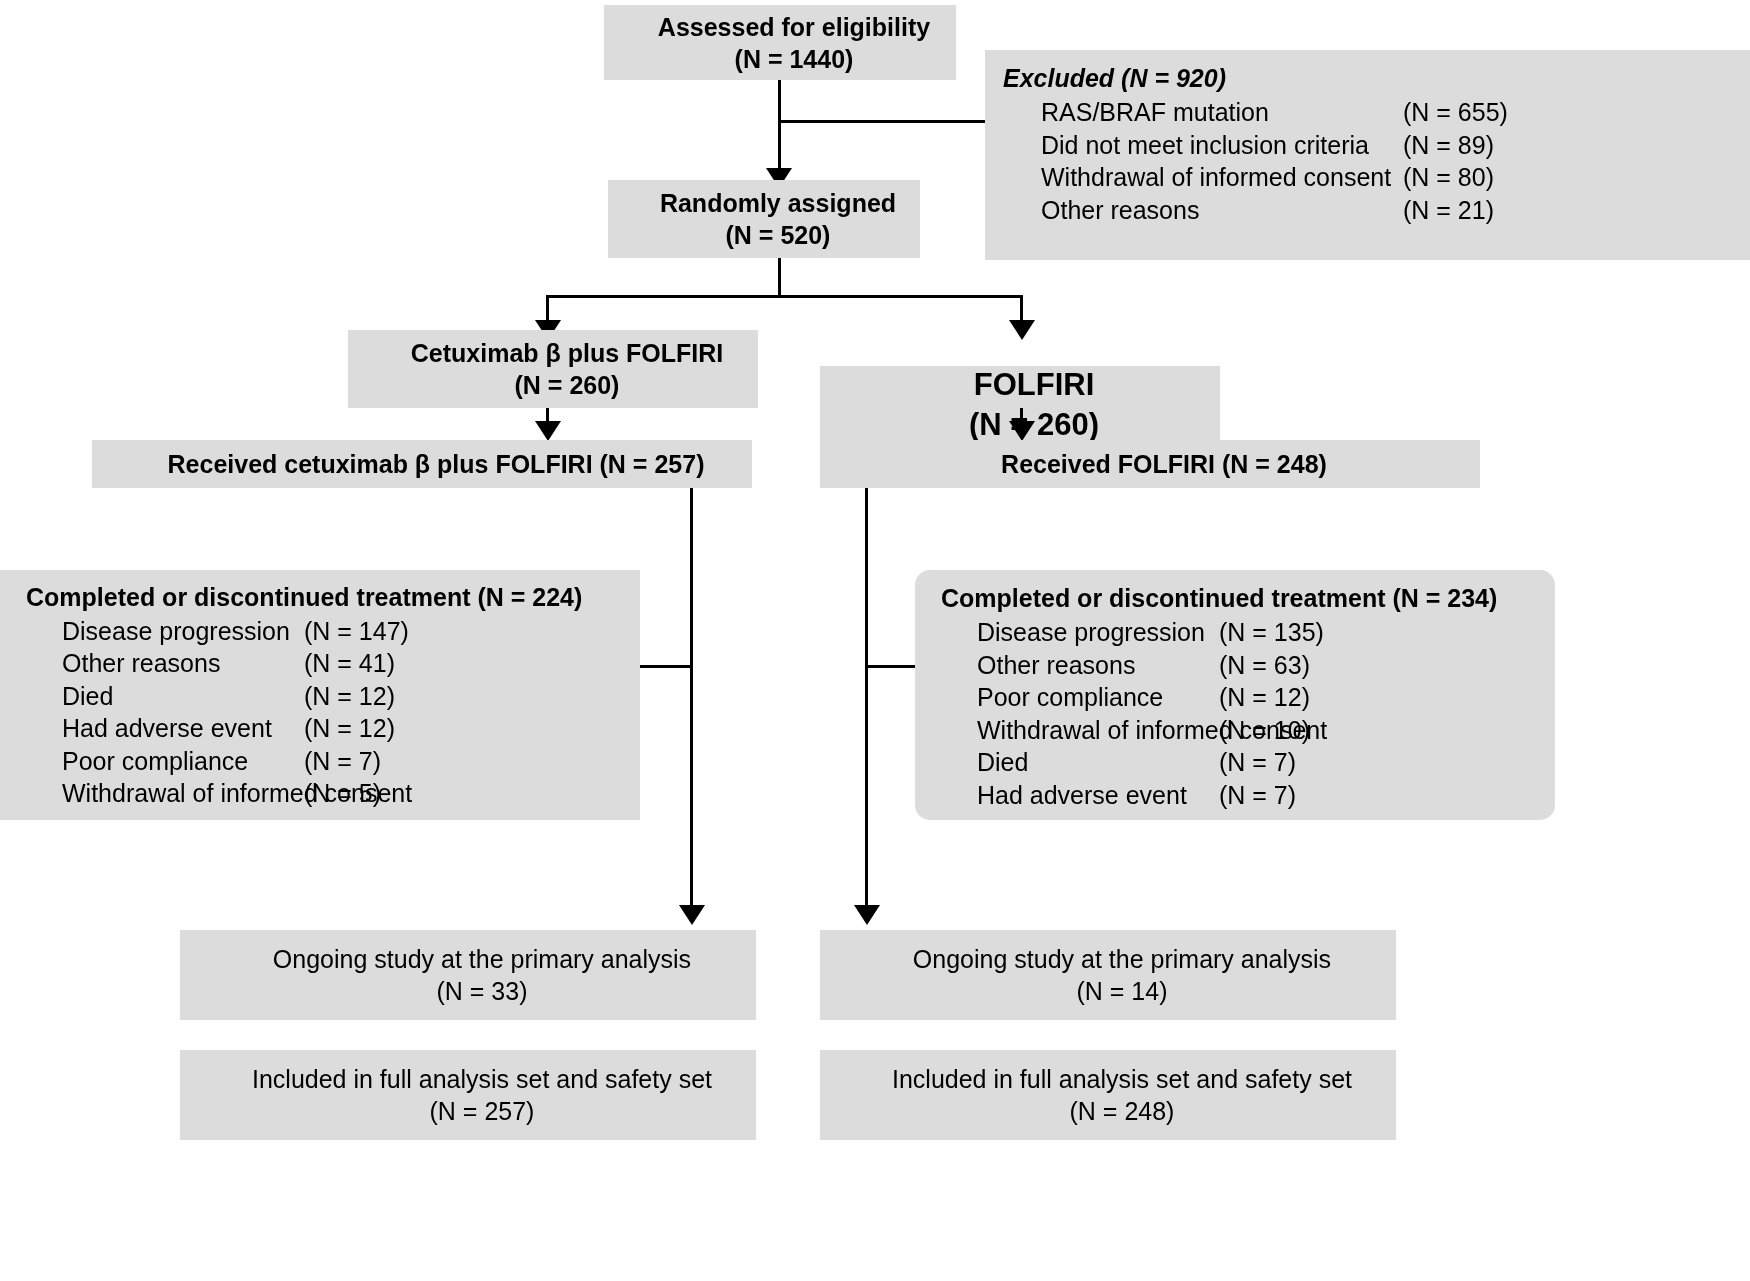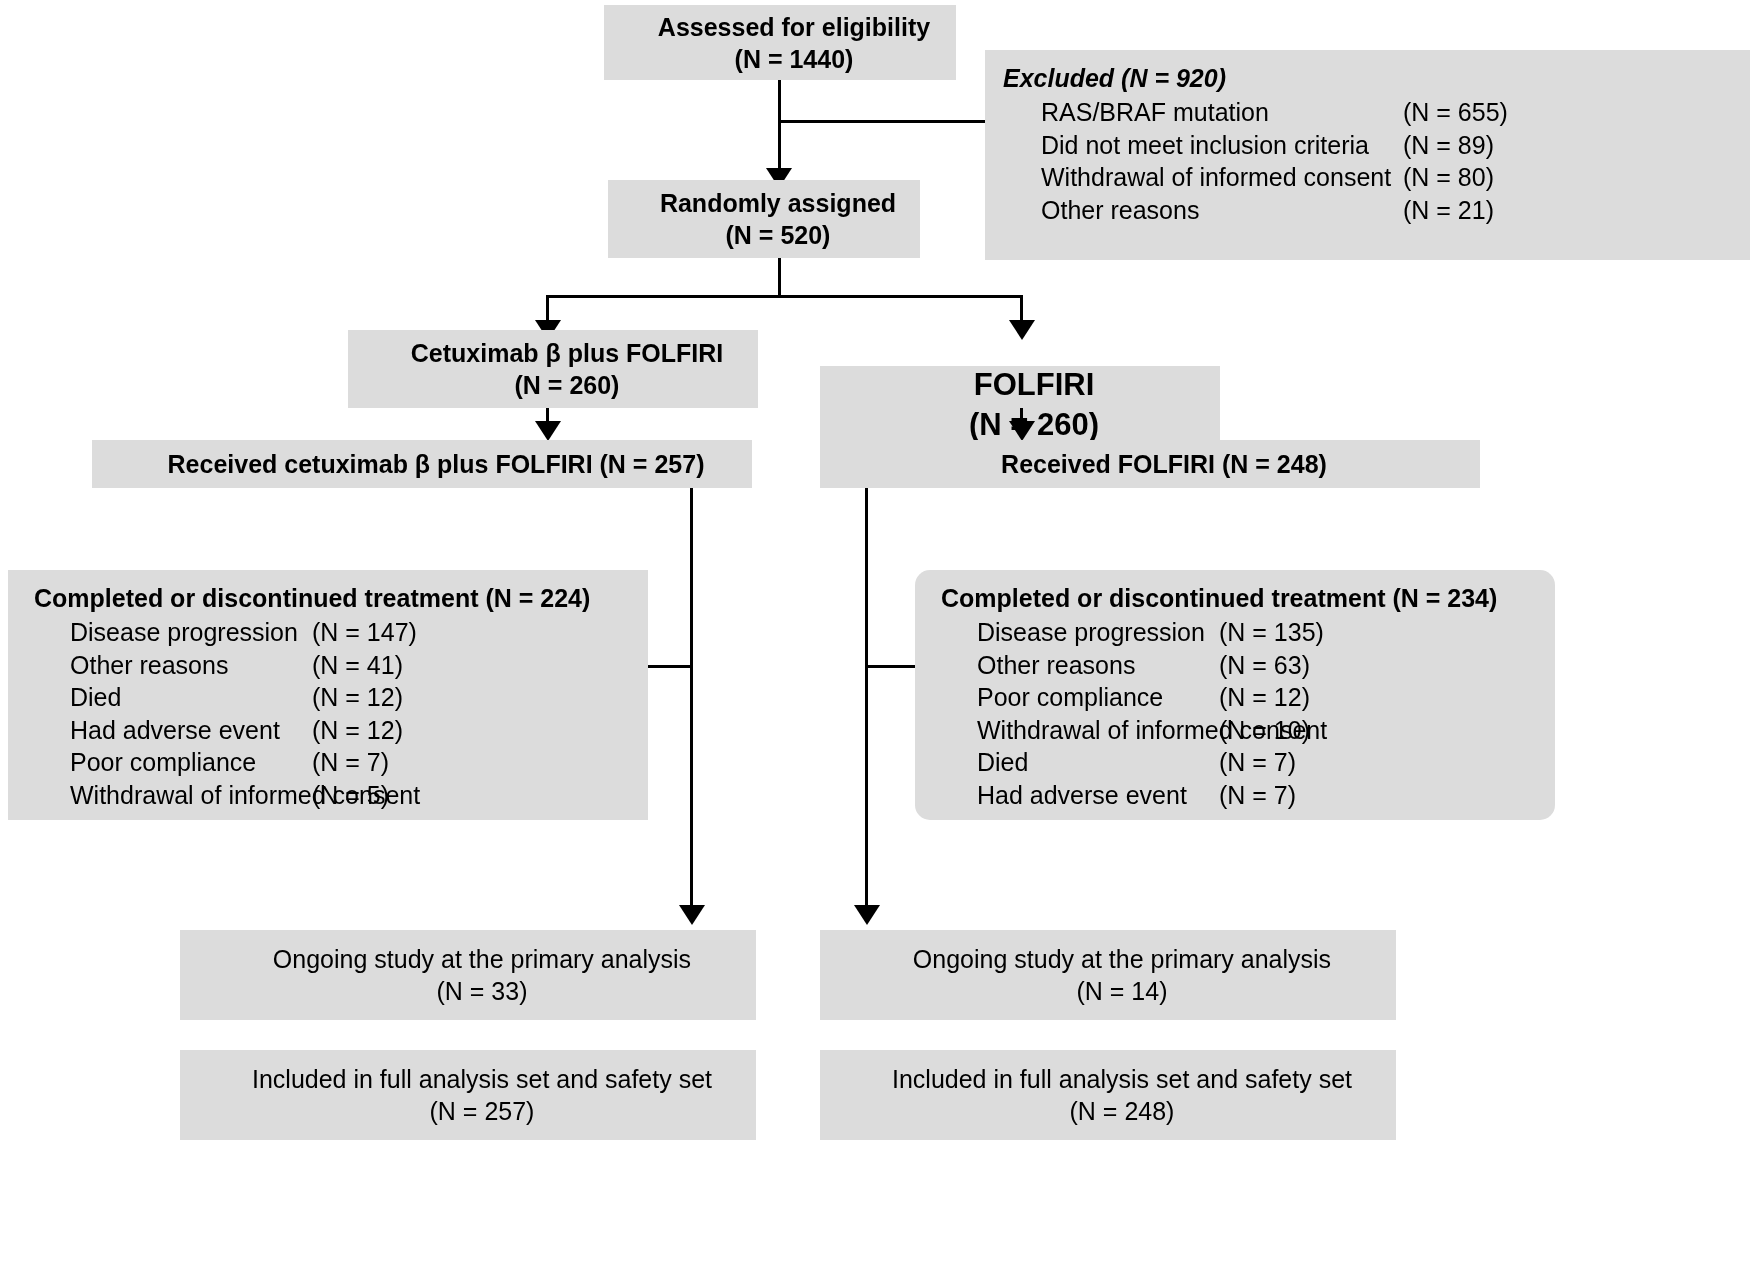--- a/index.html
+++ b/index.html
@@ -138,21 +138,21 @@
 
   <div class="vline" style="left:690px; top:488px; height:430px;"></div>
   <div class="arrow-down" style="left:679px; top:905px;"></div>
 
   <div class="vline" style="left:865px; top:488px; height:430px;"></div>
   <div class="arrow-down" style="left:854px; top:905px;"></div>
 
   <div class="hline" style="left:640px; top:665px; width:52px;"></div>
   <div class="hline" style="left:865px; top:665px; width:50px;"></div>
 
-  <div class="box" style="left:0px; top:570px; width:640px; height:250px; padding:12px 14px 12px 26px; font-size:25px; justify-content:space-between;margin-left:8px;">
+  <div class="box" style="left:0px; top:570px; width:640px; height:250px; padding:12px 14px 12px 26px; font-size:25px; justify-content:center;">
     <span class="ln bold" style="margin-bottom:2px;">Completed or discontinued treatment (N = 224)</span>
     <div>
       <div class="row">
         <span class="lbl" style="width:278px; padding-left:36px; box-sizing:border-box;">Disease progression</span>
         <span class="cnt">(N = 147)</span>
       </div>
       <div class="row">
         <span class="lbl" style="width:278px; padding-left:36px; box-sizing:border-box;">Other reasons</span>
         <span class="cnt">(N = 41)</span>
       </div>

